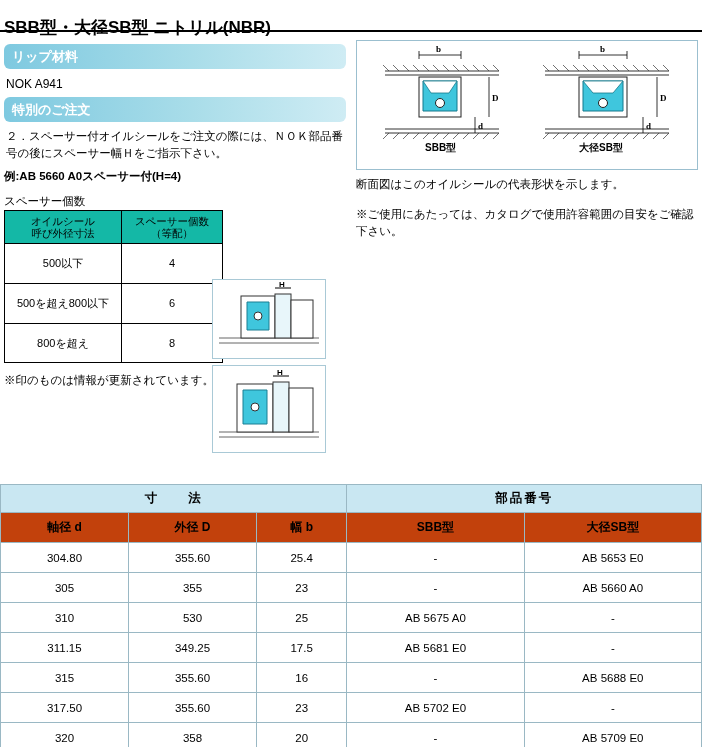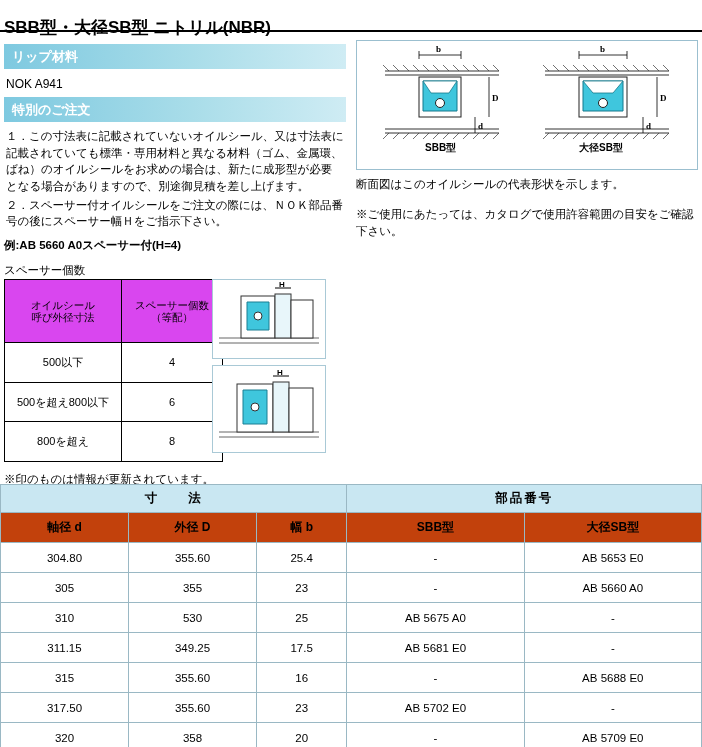--- a/index.html
+++ b/index.html
@@ -48,20 +48,21 @@
   }
   .sec-head {
     background: #a9dbe8;
     color: #ffffff;
     font-weight: bold;
     font-size: 13px;
     padding: 4px 8px;
     box-sizing: border-box;
     width: 342px;
     height: 25px;
+    border-radius: 6px;
   }
   .sec-head.grad {
     background: linear-gradient(to right, #7ec9e0 0%, #a9dde9 55%, #cfecf4 100%);
   }
   .plain-line {
     font-size: 12px;
     padding: 8px 2px 6px 2px;
   }
   .note-block {
     font-size: 11.5px;
@@ -86,23 +87,23 @@
     margin-top: 1px;
     font-size: 11px;
   }
   table.spacer-table td {
     border: 1px solid #000000;
     text-align: center;
     padding: 13px 2px;
     line-height: 1.15;
   }
   table.spacer-table td.head {
-    background: #d946ef;
+    background: #14b8a6;
     font-size: 10.5px;
-    padding: 19px 4px;
+    padding: 4px 4px;
   }
   .col-a { width: 108px; }
   .col-b { width: 92px; }
 
   .star-note {
     font-size: 11.5px;
     margin-top: 10px;
   }
   
   .right-col {
@@ -183,21 +184,20 @@
   </div>
 
   <div class="left-col">
 
     <div class="sec-head grad">リップ材料</div>
     <div class="plain-line">NOK A941</div>
 
     <div class="sec-head grad">特別のご注文</div>
 
     <div class="note-block">
-      <p>１．この寸法表に記載されていないオイルシール、又は寸法表に記載されていても標準・専用材料と異なる材料（ゴム、金属環、ばね）のオイルシールをお求めの場合は、新たに成形型が必要となる場合がありますので、別途御見積を差し上げます。</p>
       <p>２．スペーサー付オイルシールをご注文の際には、ＮＯＫ部品番号の後にスペーサー幅Ｈをご指示下さい。</p>
     </div>
 
     <div class="example-line">例:AB 5660 A0スペーサー付(H=4)</div>
 
     <div class="spacer-label">スペーサー個数</div>
 
     <table class="spacer-table">
       <tbody>
           <tr>

